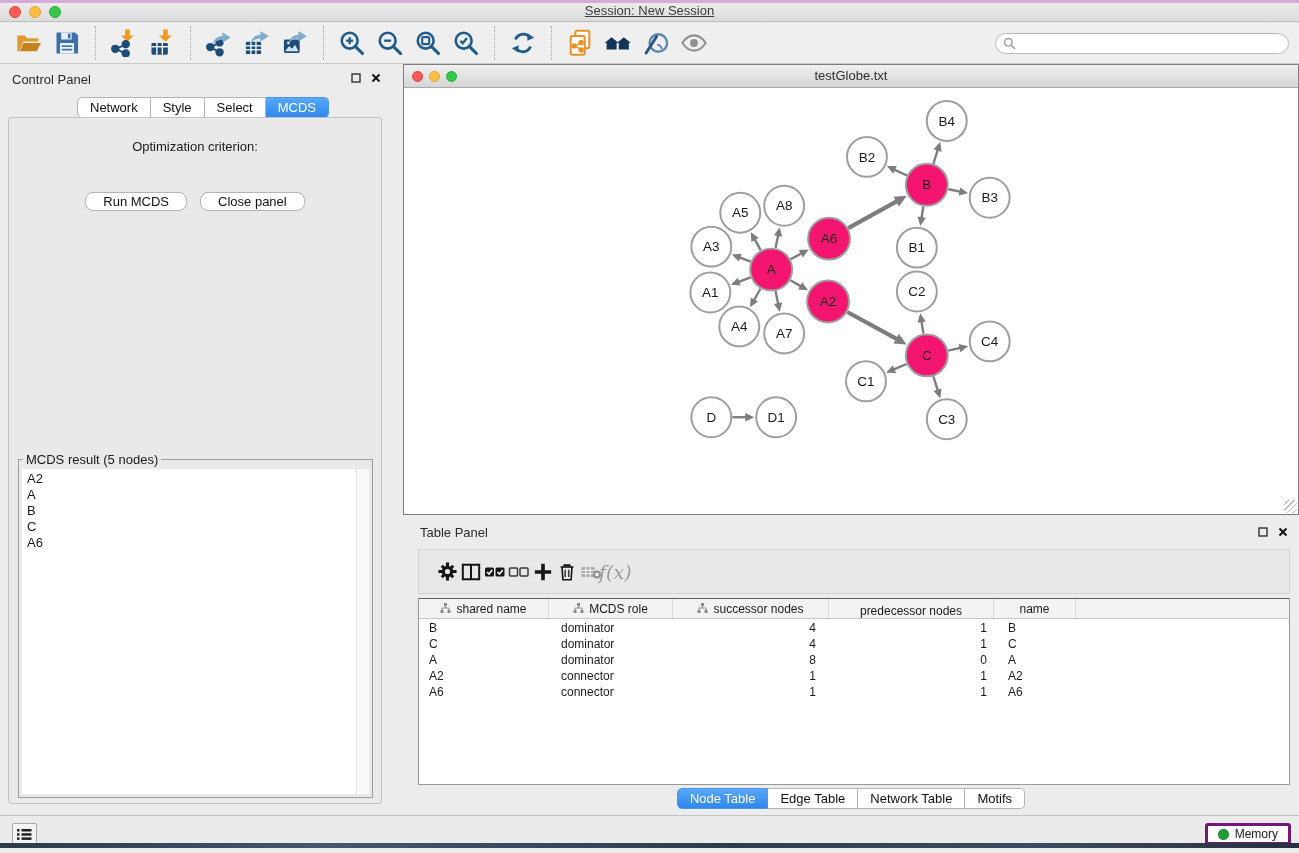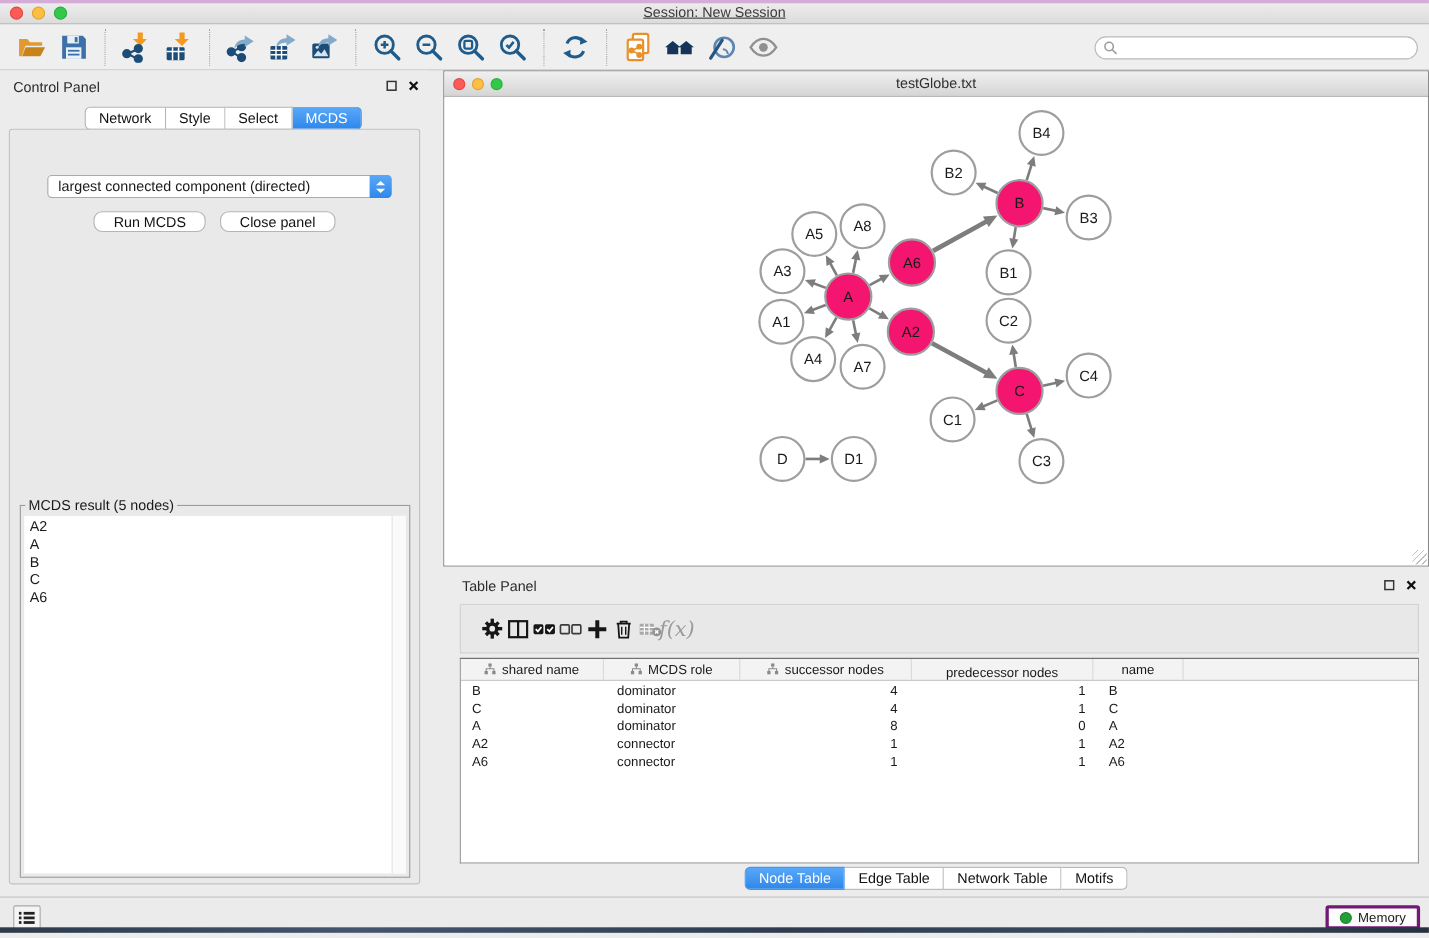--- a/index.html
+++ b/index.html
@@ -282,29 +282,21 @@
         <path d="M1.5 1.5l7 7m0-7l-7 7" stroke="#111" stroke-width="2"></path>
       </svg>
   </div>
   <div class="cp-tabs">
     <div class="seg-tab">Network</div>
     <div class="seg-tab">Style</div>
     <div class="seg-tab">Select</div>
     <div class="seg-tab sel">MCDS</div>
   </div>
   <div class="cp-inner">
-    <div class="dropdown">
-      <div class="dd-value">largest connected component (directed)</div>
-      <div class="dd-cap">
-        <svg width="12" height="14">
-            <polygon points="6,1.5 10.2,5.5 1.8,5.5" fill="#fff"></polygon>
-            <polygon points="6,12.5 1.8,8.5 10.2,8.5" fill="#fff"></polygon>
-          </svg>
-      </div>
-    </div>
+    <div class="opt-label">Optimization criterion:</div>
     <div class="btn-row">
       <button class="mac-btn">Run MCDS</button>
       <button class="mac-btn">Close panel</button>
     </div>
     <div class="groupbox">
       <div class="gb-label">MCDS result (5 nodes)</div>
       <div class="gb-list">
           <div class="gb-item">A2</div>
           <div class="gb-item">A</div>
           <div class="gb-item">B</div>

